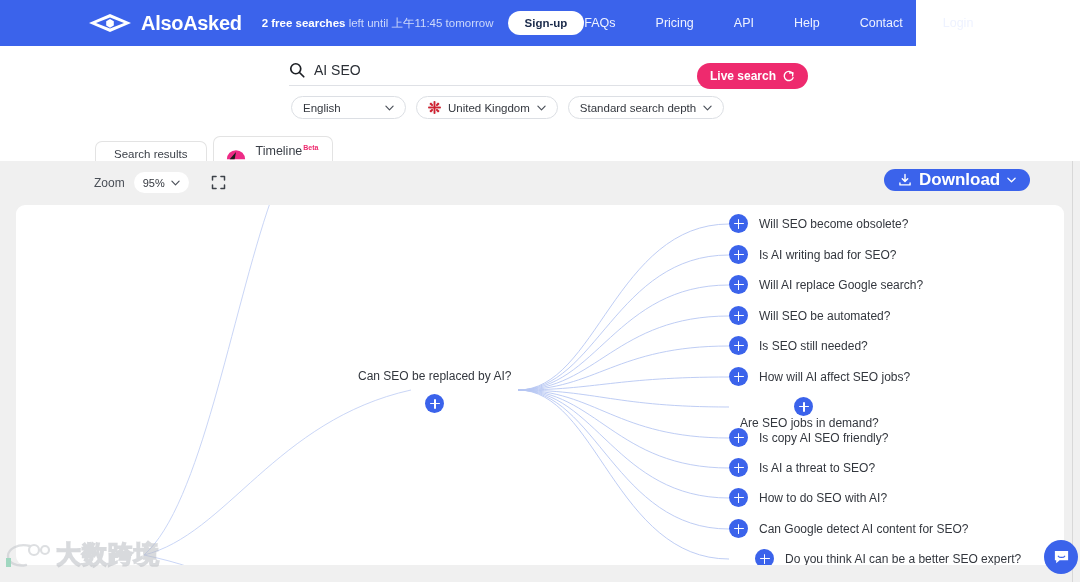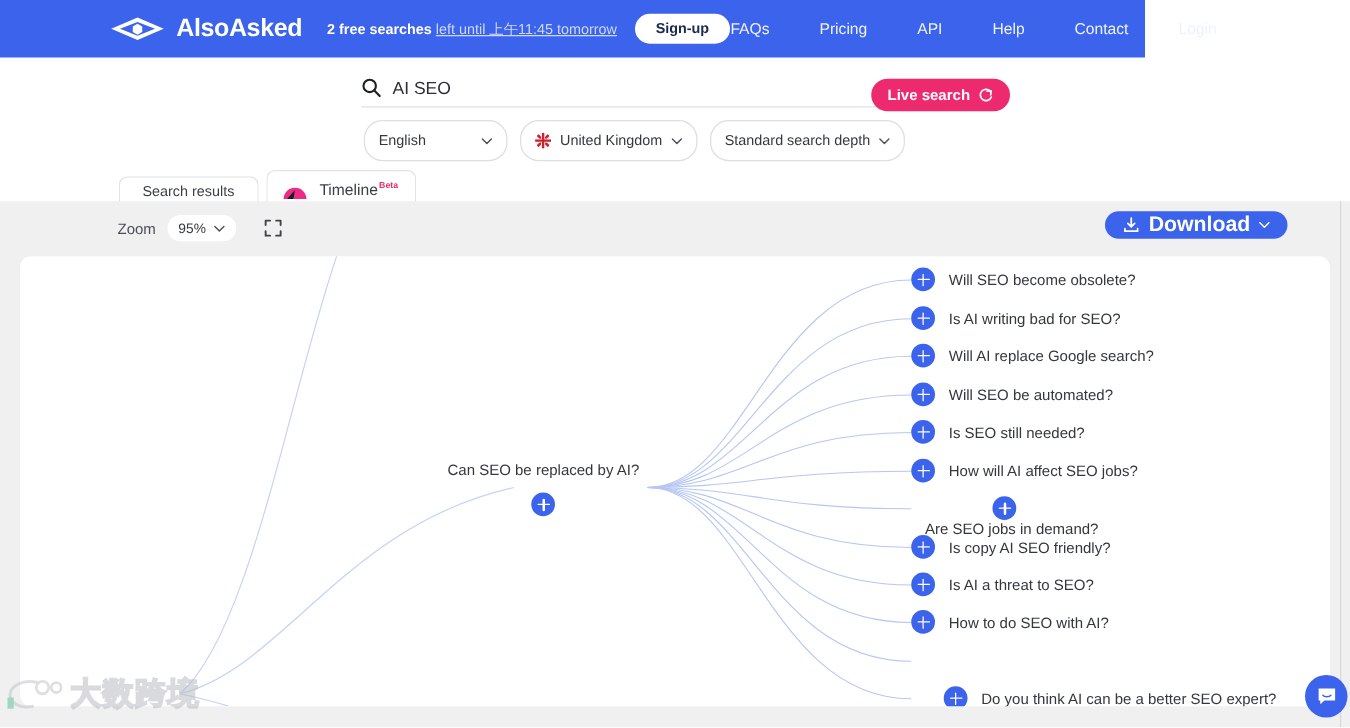--- a/index.html
+++ b/index.html
@@ -18,21 +18,21 @@
     display:flex; align-items:center;
   }
   .brand { display:flex; align-items:center; gap:9px; margin-left:88px; }
   .logo-mark { width:44px; height:20px; display:block; }
   .brand-name {
     color:#fff; font-size:20px; font-weight:700; letter-spacing:-0.3px;
     white-space:nowrap;
   }
   .quota { margin-left:20px; font-size:11.5px; color:#e0e7ff; white-space:nowrap; }
   .quota b { color:#fff; font-weight:700; }
-  .quota .dim { color:#cdd9fb;text-decoration:underline; }
+  .quota .dim { color:#cdd9fb; }
   .signup-btn {
     margin-left:14px; background:#fff; color:#1a2a4a;
     font-size:11.5px; font-weight:700; border:none; border-radius:14px;
     padding:6px 17px; cursor:pointer; white-space:nowrap;
   }
   .nav { margin-left:auto; margin-right:108px; display:flex; gap:40px; }
   .nav a {
     color:#eef2ff; font-size:12.5px; text-decoration:none; white-space:nowrap;
   }
 
@@ -51,21 +51,21 @@
   .live-btn {
     position:absolute; left:697px; top:63px;
     background:#ee2a6e; color:#fff; border:none; border-radius:16px;
     height:26px; padding:0 13px; font-size:12px; font-weight:600;
     display:flex; align-items:center; gap:6px; cursor:pointer; white-space:nowrap;
   }
 
   .filters { position:absolute; left:291px; top:96px; display:flex; gap:10px; }
   .pill {
     border:1px solid #dcdfe4; border-radius:15px; background:#fff;
-    height:33px; padding:0 11px; display:flex; align-items:center; gap:7px;
+    height:23px; padding:0 11px; display:flex; align-items:center; gap:7px;
     font-size:11.5px; color:#34383f; cursor:pointer; white-space:nowrap;
   }
   .pill.lang { width:115px; justify-content:space-between; }
   .flag { width:13px; height:13px; border-radius:50%; flex:none; }
   .chev { width:9px; height:6px; flex:none; }
 
   
   .tabs { position:absolute; left:95px; top:136px; display:flex; align-items:flex-end; }
   .tab {
     background:#fff; border:1px solid #e3e3e3; border-bottom:none;
@@ -326,20 +326,24 @@
       <div class="node-label">Is copy AI SEO friendly?</div>
     </div>
     <div class="node" style="left:713px; top:253px;">
       <div class="node-plus"></div>
       <div class="node-label">Is AI a threat to SEO?</div>
     </div>
     <div class="node" style="left:713px; top:283px;">
       <div class="node-plus"></div>
       <div class="node-label">How to do SEO with AI?</div>
     </div>
+    <div class="node" style="left:713px; top:314px;">
+      <div class="node-plus"></div>
+      <div class="node-label">Can Google detect AI content for SEO?</div>
+    </div>
     <div class="node" style="left:707px; top:344px;padding-left:32px;">
       <div class="node-plus"></div>
       <div class="node-label">Do you think AI can be a better SEO expert?</div>
     </div>
   </div>
 
   <div class="watermark">
     <svg width="46" height="26" viewBox="0 0 46 26">
       <path d="M26 4 C14 1 4 7 4 14 C4 21 13 25 22 23" fill="none" stroke="#c2c5ca" stroke-width="2.4" stroke-linecap="round"></path>
       <circle cx="30" cy="8" r="5" fill="none" stroke="#c2c5ca" stroke-width="2.2"></circle>

